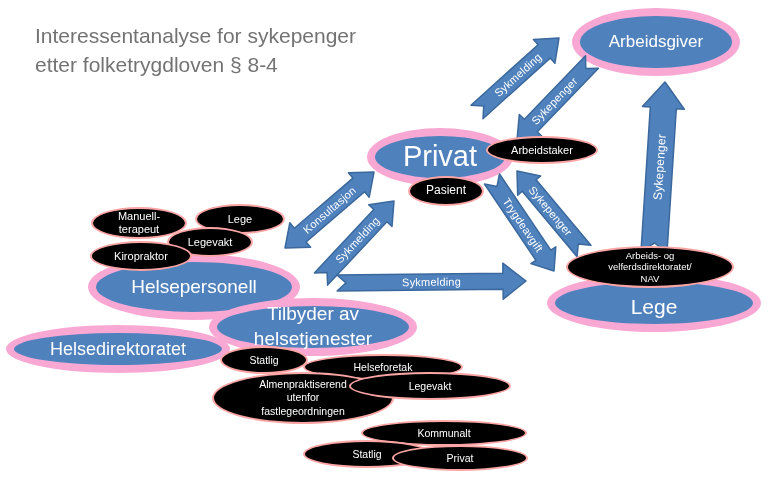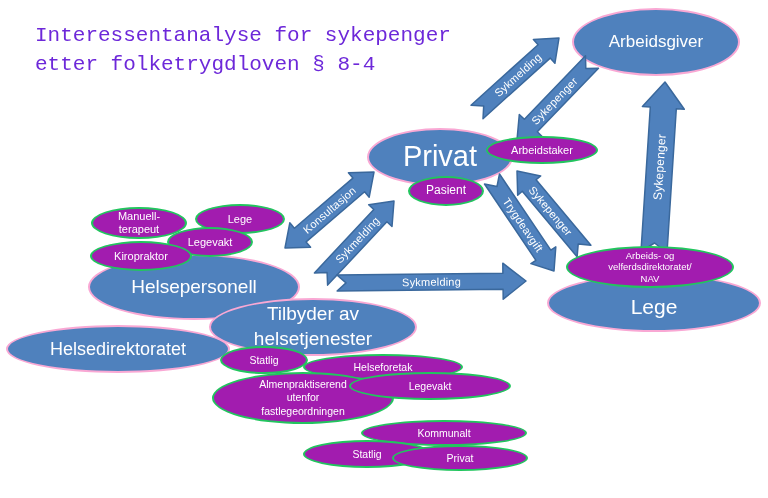--- a/index.html
+++ b/index.html
@@ -4,29 +4,29 @@
 <style>
   html,body{margin:0;padding:0;background:#fff;}
   #stage{position:relative;width:768px;height:498px;background:#ffffff;overflow:hidden;
          font-family:"Liberation Sans",sans-serif;}
   #title{position:absolute;left:35px;top:22px;font-size:21px;line-height:1.38;
          white-space:pre-line;font-weight:400;}
   #arrow-layer{position:absolute;left:0;top:0;}
   .node{position:absolute;border-radius:50%;box-sizing:border-box;display:flex;
         align-items:center;justify-content:center;text-align:center;color:#fff;
         white-space:pre-line;line-height:1.15;}
-  .node.blue{background:#4f81bd;border:2px solid #f9a8d4;}
-  .node.red{background:#a21caf;border:2px solid #22c55e;}
+  .node.blue{background:#4f81bd;border:8px solid #f9a8d4;}
+  .node.red{background:#000000;border:2px solid #fca5a5;}
   .arrow-label{fill:#ffffff;font-family:"Liberation Sans",sans-serif;letter-spacing:.2px;}
 </style>
 </head>
 <body>
 
 <div id="stage">
-  <div id="title" style="color: #6d28d9; font-family: Liberation Mono, monospace;">Interessentanalyse for sykepenger
+  <div id="title" style="color: #737373;">Interessentanalyse for sykepenger
 etter folketrygdloven § 8-4</div>
   <div class="node blue" style="left: 572px; top: 8px; width: 168px; height: 68px; font-size: 17px;">Arbeidsgiver</div>
     <div class="node blue" style="left: 367px; top: 128px; width: 146px; height: 58px; font-size: 29px;">Privat</div>
     <div class="node blue" style="left: 88px; top: 254px; width: 212px; height: 66px; font-size: 19px;">Helsepersonell</div>
     <div class="node blue" style="left: 6px; top: 325px; width: 224px; height: 48px; font-size: 18px;">Helsedirektoratet</div>
     <div class="node blue" style="left: 209px; top: 298px; width: 208px; height: 58px; font-size: 19px; line-height: 1.3;">Tilbyder av
 helsetjenester</div>
     <div class="node blue" style="left: 547px; top: 274px; width: 214px; height: 58px; font-size: 21px; padding-top: 9px;">Lege</div>
     <svg id="arrow-layer" width="768" height="498" viewBox="0 0 768 498">
       <path d="M559.0,38.0L554.9,63.3L550.2,58.1L483.0,118.7L483.7,106.0L471.0,105.3L538.1,44.7L533.4,39.5Z" fill="#4f81bd" stroke="#3a689c" stroke-width="1.5" stroke-linejoin="round"></path>

